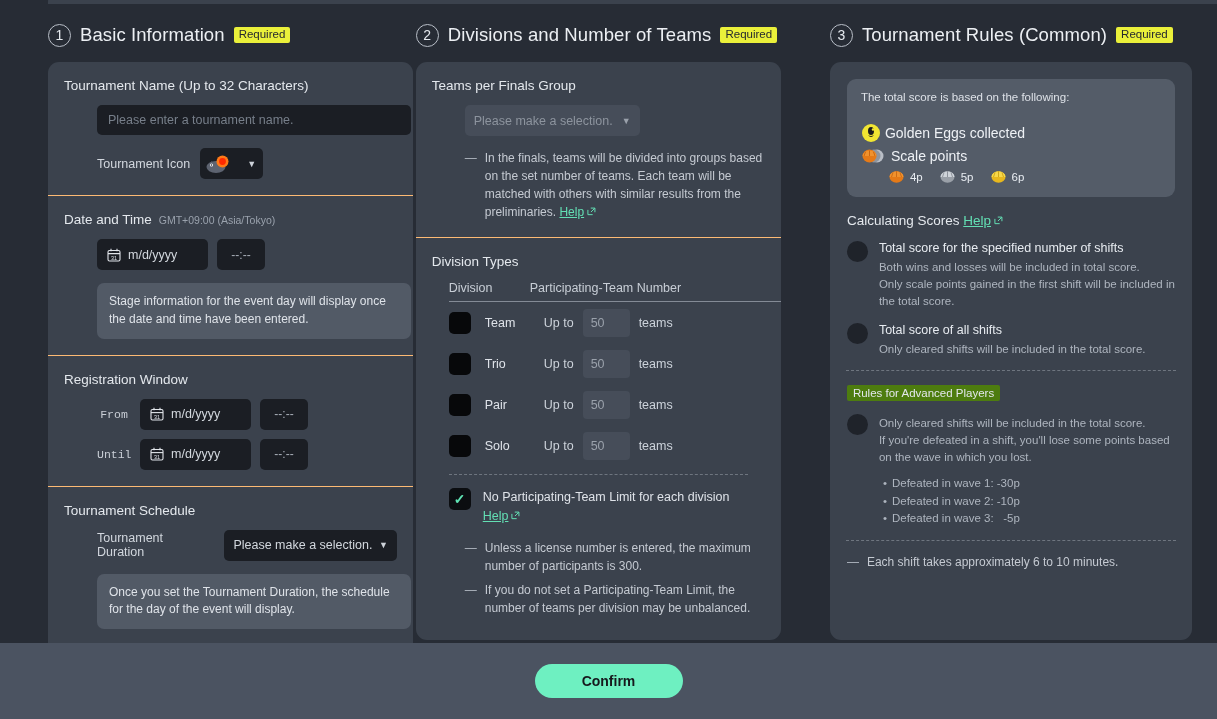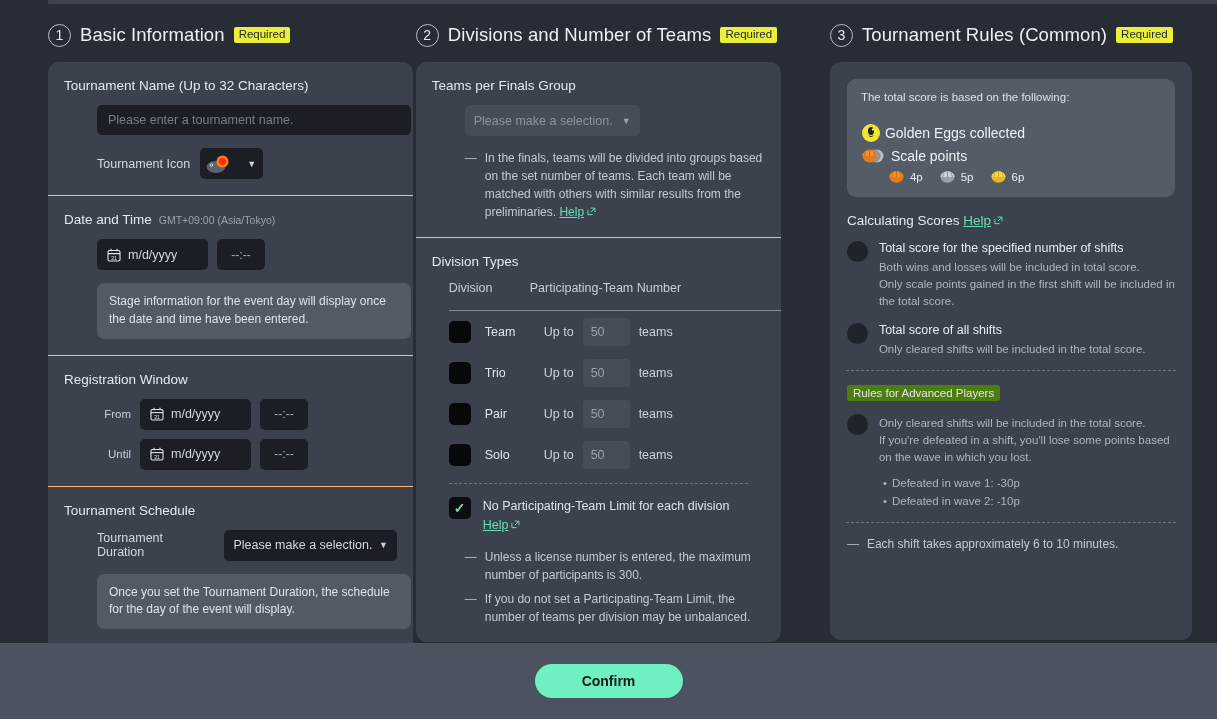--- a/index.html
+++ b/index.html
@@ -94,21 +94,21 @@
   .cal-ico { width: 14px; height: 14px; flex: 0 0 auto; }
 
   .info-box {
     margin-left: 33px; margin-top: 13px; width: 314px;
     background: #525a66; border-radius: 7px; padding: 10px 12px;
     color: #dfe3e9; font-size: 12px; line-height: 1.48;
   }
 
   .reg-row { margin-left: 33px; display: flex; align-items: center; gap: 9px; margin-top: 4px; }
   .reg-row + .reg-row { margin-top: 9px; }
-  .reg-lbl { width: 34px; font-size: 11.5px; color: #c9ced6; text-align: right; }
+  .reg-lbl { width: 34px; font-size: 11.5px; color: #c9ced6; text-align: center; font-family: Liberation Mono, monospace; }
 
   .sel-row { margin-left: 33px; display: flex; align-items: center; gap: 20px; }
   .sel-lbl { font-size: 12.5px; color: #d2d7de; }
   .select-box {
     height: 31px; background: #1b1e24; border-radius: 5px;
     display: flex; align-items: center; justify-content: space-between;
     padding: 0 9px; color: #d3d8de; font-size: 12.5px; cursor: pointer;
   }
   .select-box.w-dur { width: 186px; }
   .select-box.disabled {
@@ -124,21 +124,21 @@
   .note-tight { margin-top: 6px; }
 
   a.help {
     color: #63dfb4; text-decoration: underline; cursor: pointer;
   }
   .ext-ico { display: inline-block; width: 9px; height: 9px; margin-left: 3px; vertical-align: 0px;}
 
   
   .div-table { margin-left: 17px; margin-top: 4px; width: 332px; }
   .div-head {
-    display: flex; padding-bottom: 15px; border-bottom: 1px solid #848b96;
+    display: flex; padding-bottom: 6px; border-bottom: 1px solid #848b96;
     font-size: 12.5px; color: #c8ced6;
   }
   .div-head .c1 { width: 81px; }
   .div-row {
     display: flex; align-items: center; height: 41px;
   }
   .cbox {
     width: 22px; height: 22px; border-radius: 5px; background: #07080a;
     flex: 0 0 auto; cursor: pointer;
     display: flex; align-items: center; justify-content: center;
@@ -511,20 +511,21 @@
       <span class="adv-badge">Rules for Advanced Players</span>
 
       <div class="opt">
         <div class="radio"></div>
         <div>
           <div class="opt-desc" style="white-space:pre-line">Only cleared shifts will be included in the total score.
 If you're defeated in a shift, you'll lose some points based on the wave in which you lost.</div>
           <div class="bullets">
             <div class="bullet"><span class="dot">•</span><span>Defeated in wave 1: -30p</span></div>
             <div class="bullet"><span class="dot">•</span><span>Defeated in wave 2: -10p</span></div>
+            <div class="bullet"><span class="dot">•</span><span style="white-space:pre">Defeated in wave 3:   -5p</span></div>
           </div>
         </div>
       </div>
 
       <div class="dashed-sep w2"></div>
 
       <div class="note" style="margin-left:17px;margin-top:4px">
         <span class="dash">—</span>
         <span class="txt">Each shift takes approximately 6 to 10 minutes.</span>
       </div>

